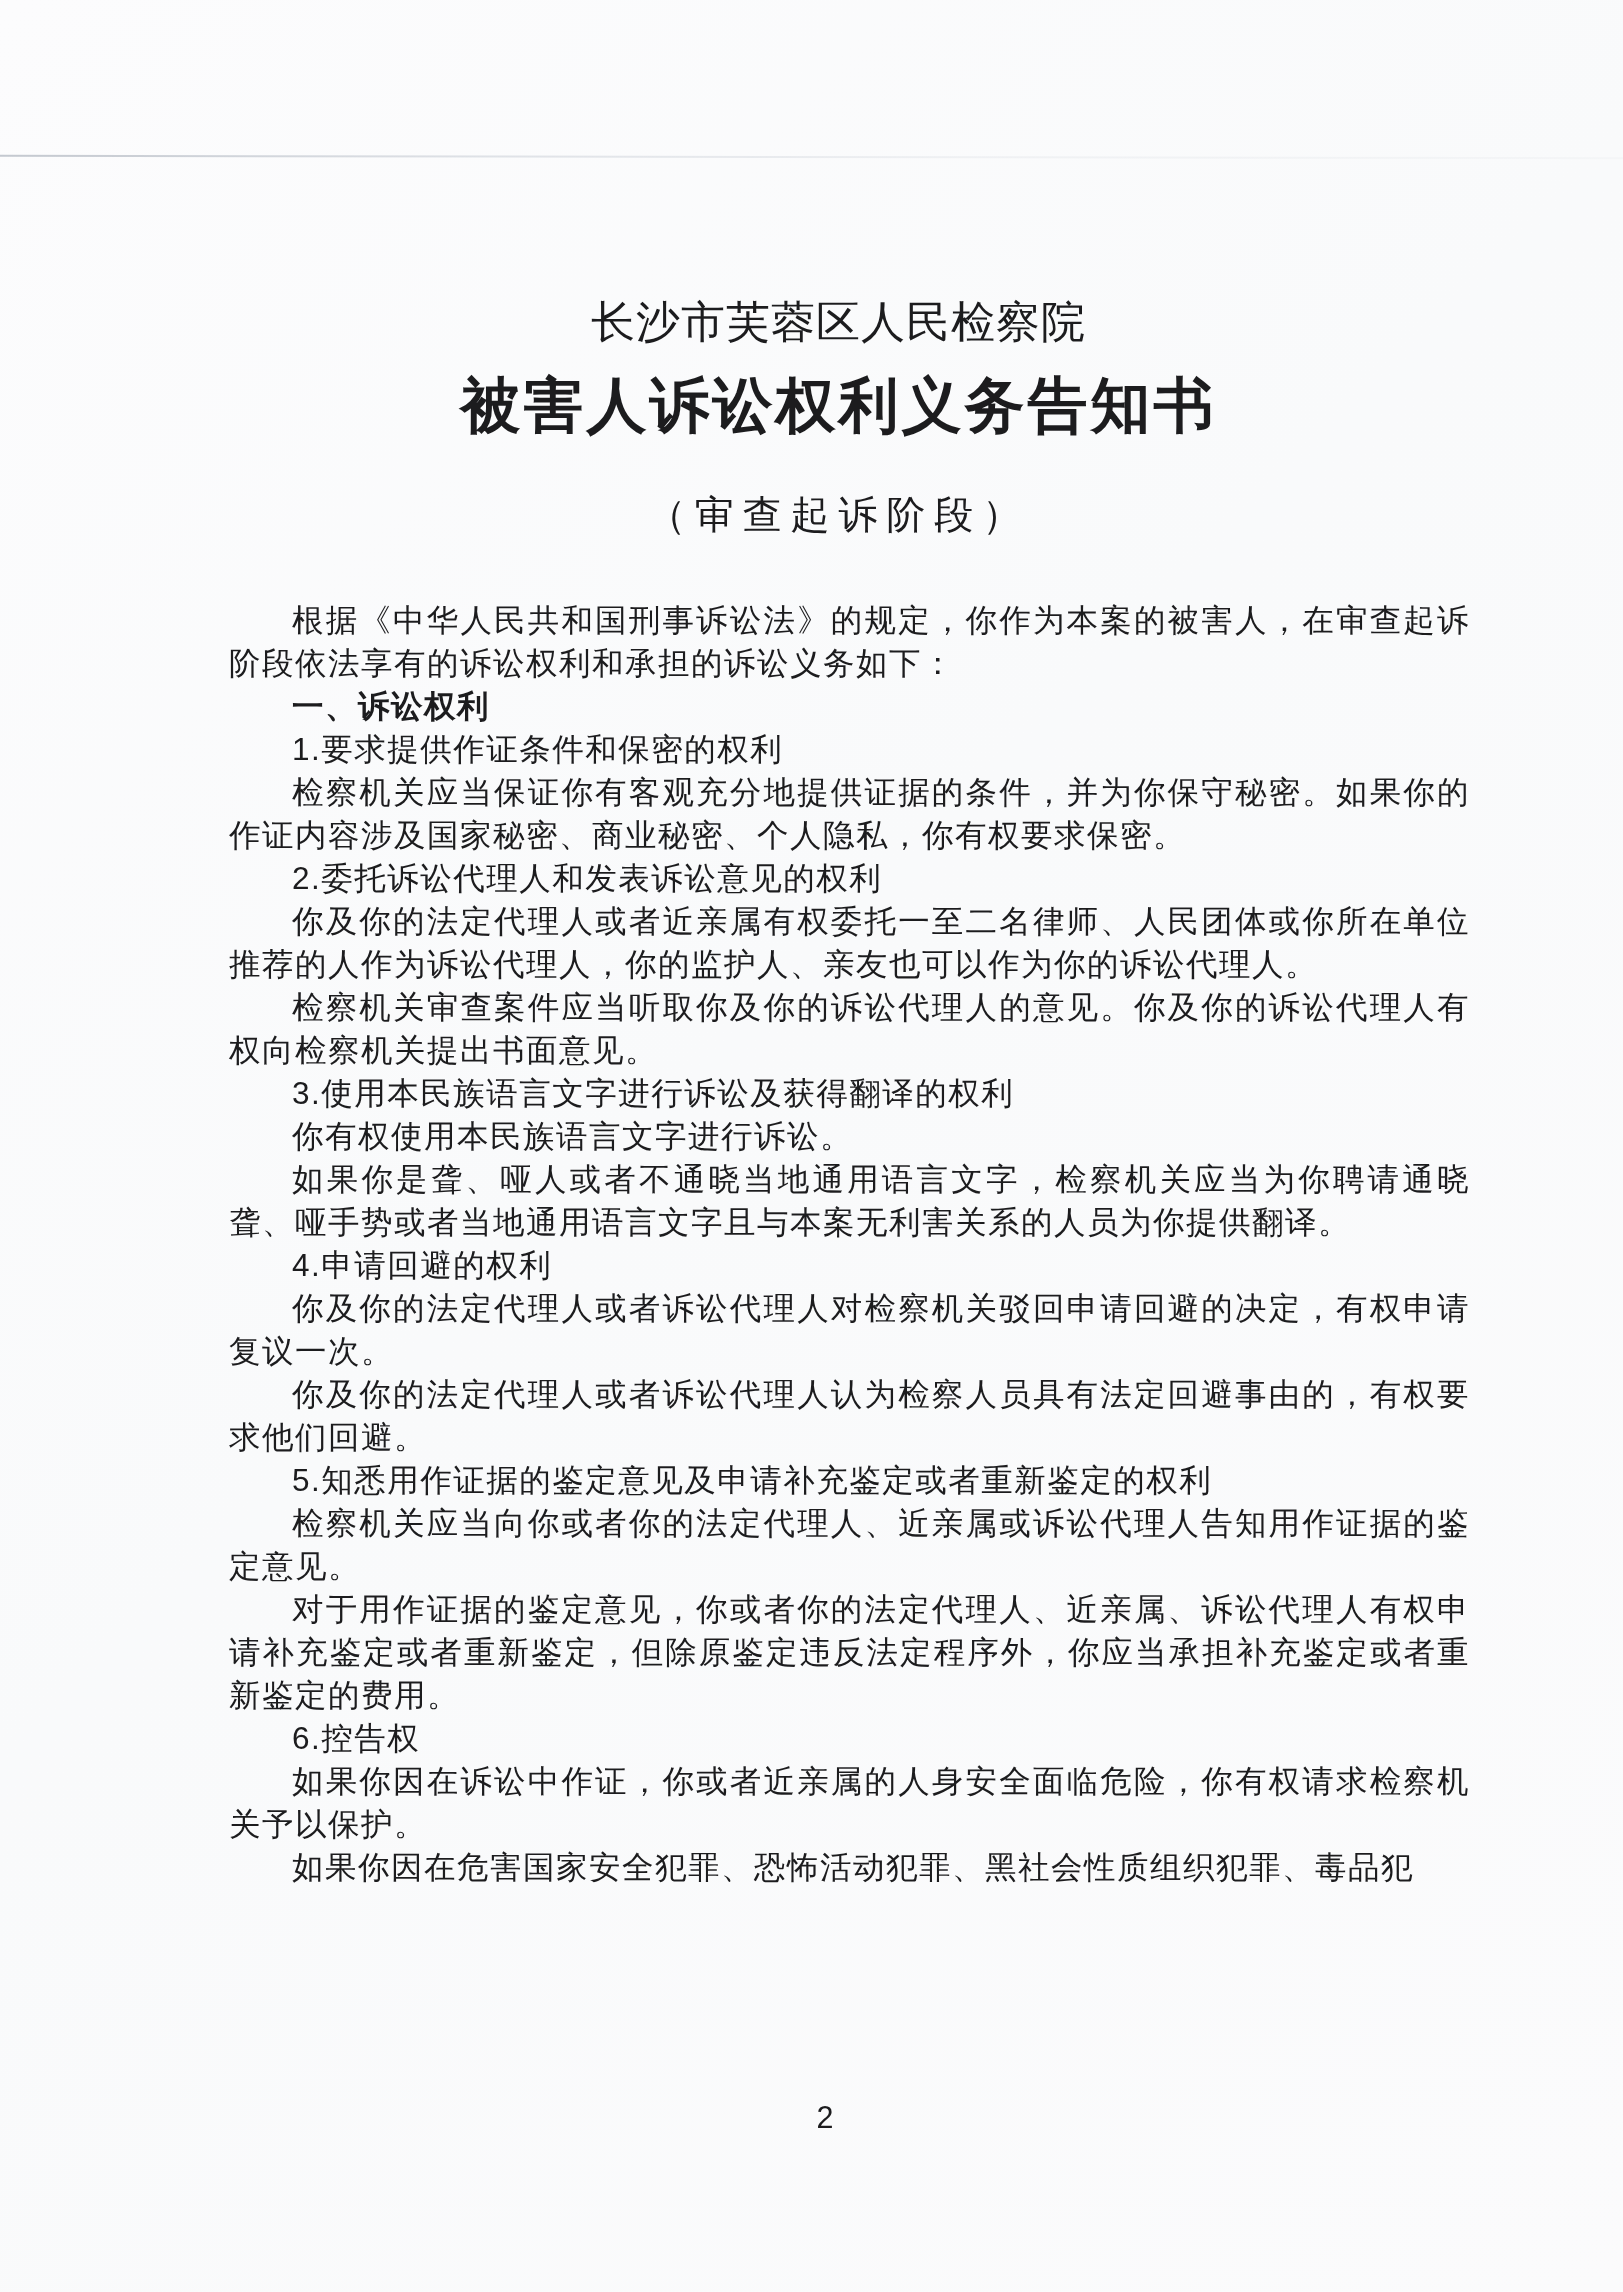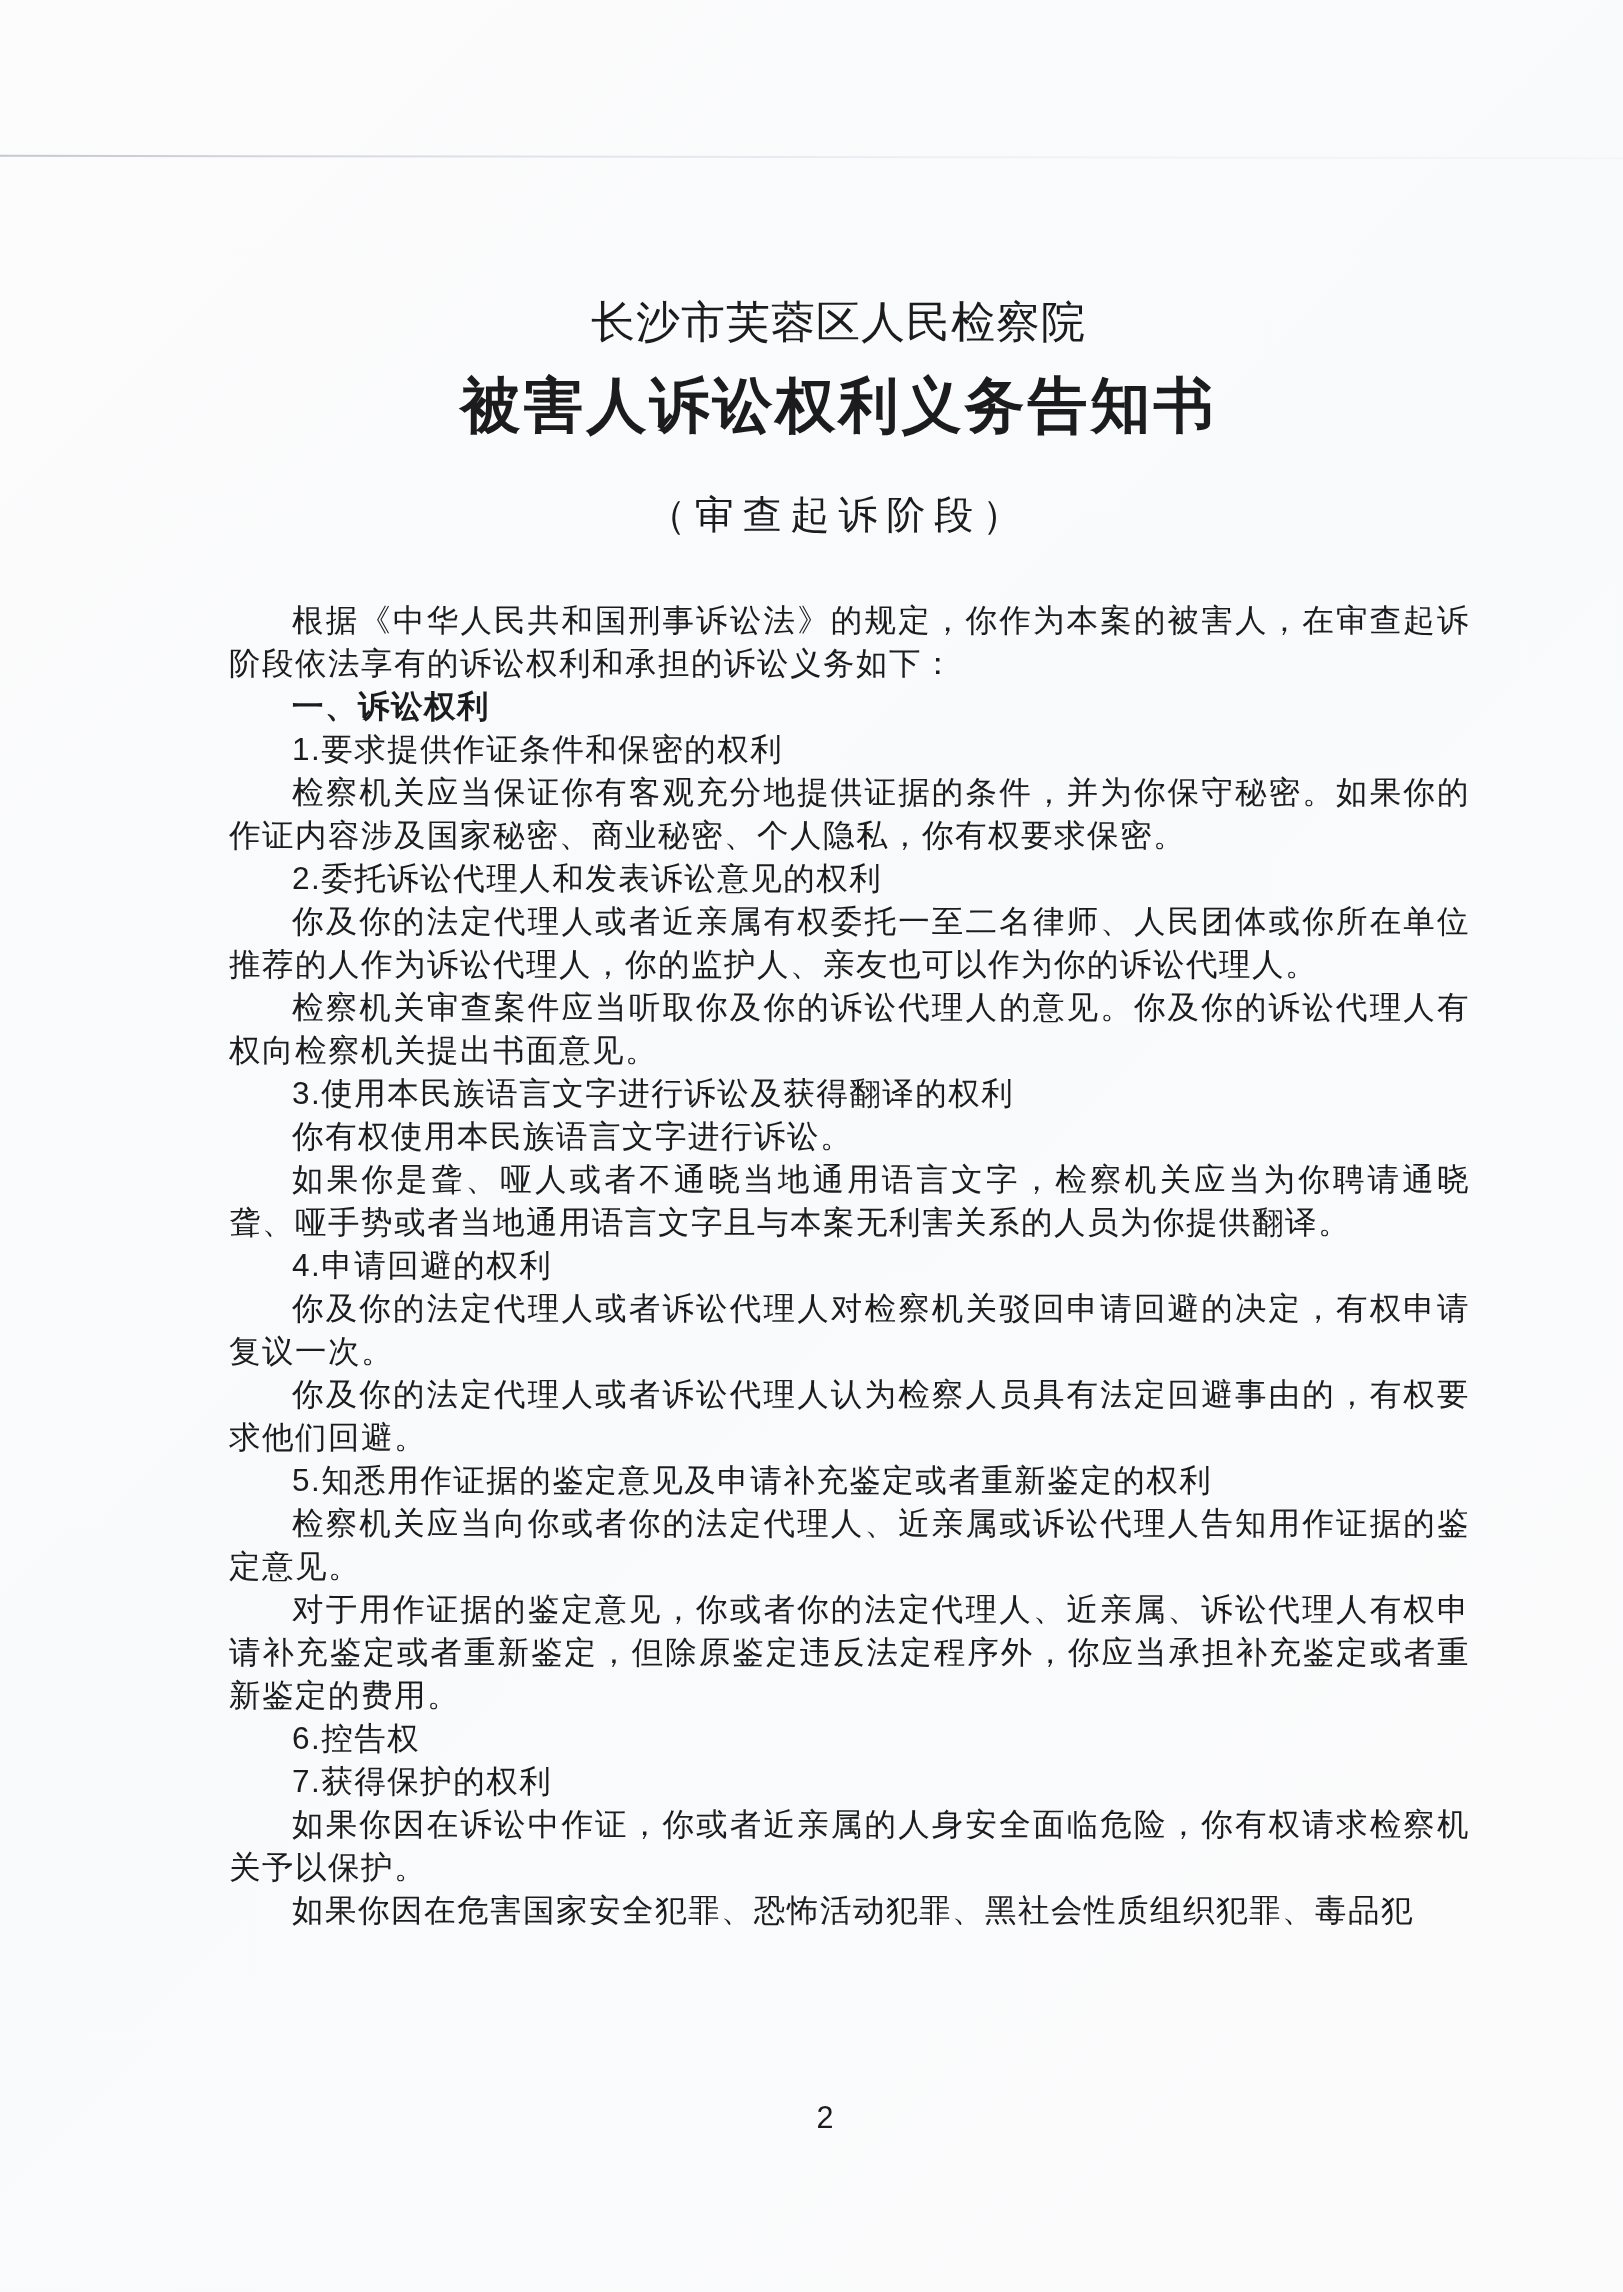--- a/index.html
+++ b/index.html
@@ -107,21 +107,20 @@
       <p class="para item-heading">3.使用本民族语言文字进行诉讼及获得翻译的权利</p>
       <p class="para body">你有权使用本民族语言文字进行诉讼。</p>
       <p class="para body">如果你是聋、哑人或者不通晓当地通用语言文字，检察机关应当为你聘请通晓聋、哑手势或者当地通用语言文字且与本案无利害关系的人员为你提供翻译。</p>
       <p class="para item-heading">4.申请回避的权利</p>
       <p class="para body">你及你的法定代理人或者诉讼代理人对检察机关驳回申请回避的决定，有权申请复议一次。</p>
       <p class="para body">你及你的法定代理人或者诉讼代理人认为检察人员具有法定回避事由的，有权要求他们回避。</p>
       <p class="para item-heading">5.知悉用作证据的鉴定意见及申请补充鉴定或者重新鉴定的权利</p>
       <p class="para body">检察机关应当向你或者你的法定代理人、近亲属或诉讼代理人告知用作证据的鉴定意见。</p>
       <p class="para body">对于用作证据的鉴定意见，你或者你的法定代理人、近亲属、诉讼代理人有权申请补充鉴定或者重新鉴定，但除原鉴定违反法定程序外，你应当承担补充鉴定或者重新鉴定的费用。</p>
       <p class="para item-heading">6.控告权</p>
-      <p class="para item-heading">7.获得保护的权利</p>
       <p class="para body">如果你因在诉讼中作证，你或者近亲属的人身安全面临危险，你有权请求检察机关予以保护。</p>
       <p class="para body">如果你因在危害国家安全犯罪、恐怖活动犯罪、黑社会性质组织犯罪、毒品犯</p>
     </main>
 
   <footer>
     <div class="page-number">2</div>
   </footer>
 
 </div>
 

